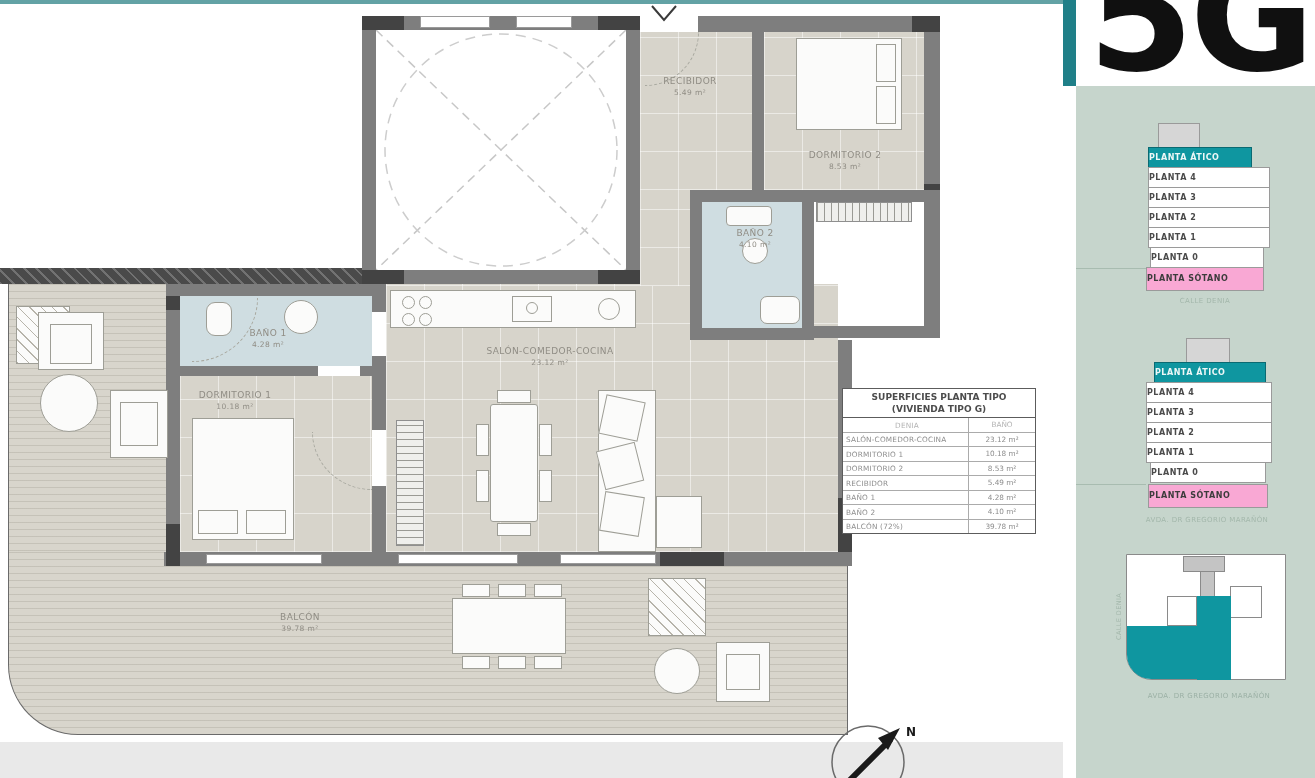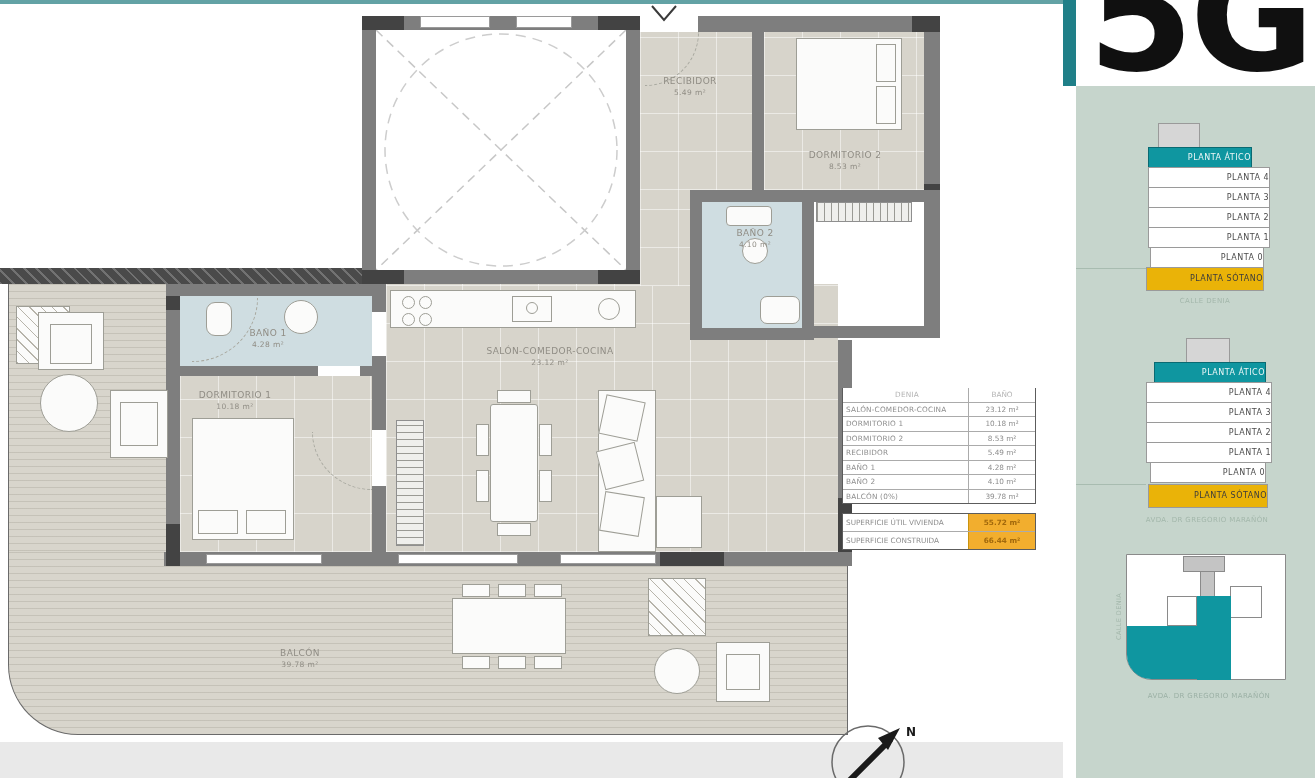--- a/index.html
+++ b/index.html
@@ -53,23 +53,23 @@
   
   .botbar{position:absolute;left:0;top:742px;width:1063px;height:36px;background:#e9e9e9;}
   
   .tealbar{position:absolute;left:1063px;top:0;width:13px;height:86px;background:#1f7f88;}
   .sage{position:absolute;left:1076px;top:86px;width:239px;height:692px;background:#c6d5cc;}
   .unitcode{position:absolute;left:1088px;top:-58px;width:220px;text-align:center;
             font-size:152px;font-weight:700;letter-spacing:-4px;color:#101010;line-height:1;}
   .stack{position:absolute;width:126px;height:200px;}
   .sbox{position:absolute;background:#d6d6d6;border:1px solid #9a9a9a;box-sizing:border-box;}
   .bar{position:absolute;height:21px;background:#fff;border:1px solid #9a9a9a;box-sizing:border-box;
-       font-size:8px;font-weight:normal;color:#4a4a4a;text-align:right;line-height:19px;letter-spacing:.5px;}
+       font-size:8px;font-weight:bold;color:#4a4a4a;text-align:left;line-height:19px;letter-spacing:.5px;}
   .bar.atico{background:#0f96a0;color:#eef7f7;border-color:#0a6a72;}
-  .bar.sotano{background:#eab308;color:#3c3c3c;height:24px;line-height:22px;}
+  .bar.sotano{background:#f9a8d4;color:#3c3c3c;height:24px;line-height:22px;}
   .scap{position:absolute;width:126px;text-align:center;font-size:7px;color:#a3b7ab;letter-spacing:.4px;}
   .gline{position:absolute;height:1px;background:#a8bcb0;}
   .siteplan{position:absolute;left:1126px;top:552px;width:166px;height:132px;}
   .bld{position:absolute;left:0;top:2px;width:160px;height:126px;background:#fff;
        border:1px solid #8a8a8a;border-bottom-left-radius:26px;box-sizing:border-box;}
   .core{position:absolute;background:#c4c4c4;border:1px solid #8a8a8a;box-sizing:border-box;}
   .patio-sq{position:absolute;background:#fff;border:1px solid #8a8a8a;box-sizing:border-box;}
   .tealshape{position:absolute;background:#0f96a0;}
   .vcap{position:absolute;font-size:6.5px;color:#a3b7ab;transform:rotate(-90deg);
         transform-origin:left top;white-space:nowrap;letter-spacing:.4px;}
@@ -224,26 +224,30 @@
       <span class="ar">4.10 m²</span>
     </div>
     <div class="rlabel" style="left:218px;top:328px;width:100px;">
       <span>BAÑO 1</span>
       <span class="ar">4.28 m²</span>
     </div>
     <div class="rlabel" style="left:170px;top:390px;width:130px;">
       <span>DORMITORIO 1</span>
       <span class="ar">10.18 m²</span>
     </div>
-    <div class="rlabel" style="left:240px;top:648px;width:120px;">
+    <div class="rlabel" style="left:240px;top:612px;width:120px;">
       <span>BALCÓN</span>
       <span class="ar">39.78 m²</span>
     </div>
 
     <div class="stable">
+      <div class="stitle">
+        <div>SUPERFICIES PLANTA TIPO</div>
+        <div>(VIVIENDA TIPO G)</div>
+      </div>
       <div class="sbody">
         <div class="srow shead">
           <div class="nm">DENIA</div>
           <div class="vl">BAÑO</div>
         </div>
         <div class="srow">
           <div class="nm">SALÓN-COMEDOR-COCINA</div>
             <div class="vl">23.12 m²</div>
           </div>
         <div class="srow">
@@ -260,32 +264,22 @@
           </div>
         <div class="srow">
           <div class="nm">BAÑO 1</div>
             <div class="vl">4.28 m²</div>
           </div>
         <div class="srow">
           <div class="nm">BAÑO 2</div>
             <div class="vl">4.10 m²</div>
           </div>
         <div class="srow">
-          <div class="nm">BALCÓN (0%)</div>
+          <div class="nm">BALCÓN (72%)</div>
             <div class="vl">39.78 m²</div>
-          </div>
-      </div>
-      <div class="totbox">
-        <div class="trow">
-          <div class="nm">SUPERFICIE ÚTIL VIVIENDA</div>
-          <div class="vl">55.72 m²</div>
-          </div>
-        <div class="trow">
-          <div class="nm">SUPERFICIE CONSTRUIDA</div>
-          <div class="vl">66.44 m²</div>
           </div>
       </div>
     </div>
 
     <div class="botbar"></div>
     <svg class="abs" style="left:820px;top:714px;" width="110" height="64">
       <circle cx="48" cy="48" r="36" fill="none" stroke="#6a6a6a" stroke-width="1.5"></circle>
       <line x1="24" y1="72" x2="70" y2="26" stroke="#1a1a1a" stroke-width="6" stroke-linecap="round"></line>
       <polygon points="80,14 58,24 68,36" fill="#1a1a1a"></polygon>
       <text x="86" y="22" font-size="12" font-weight="bold" fill="#1a1a1a" font-family="DejaVu Sans, sans-serif">

